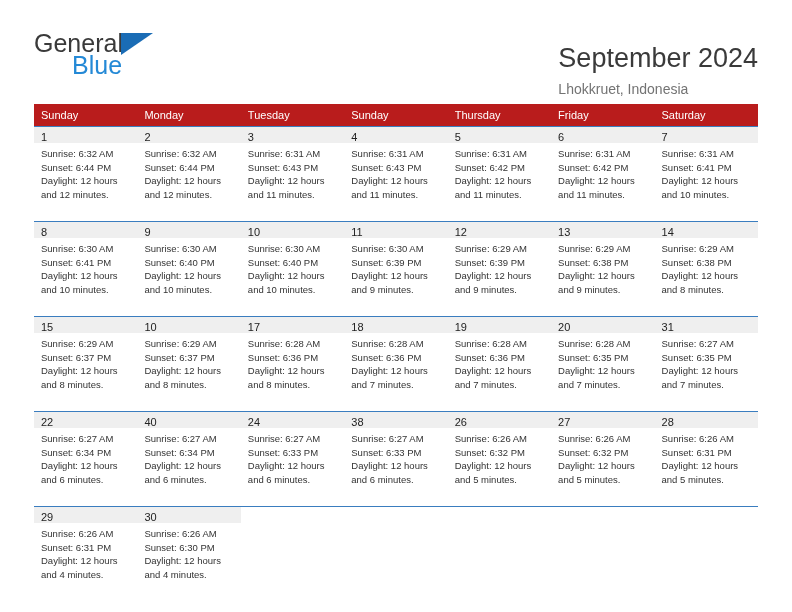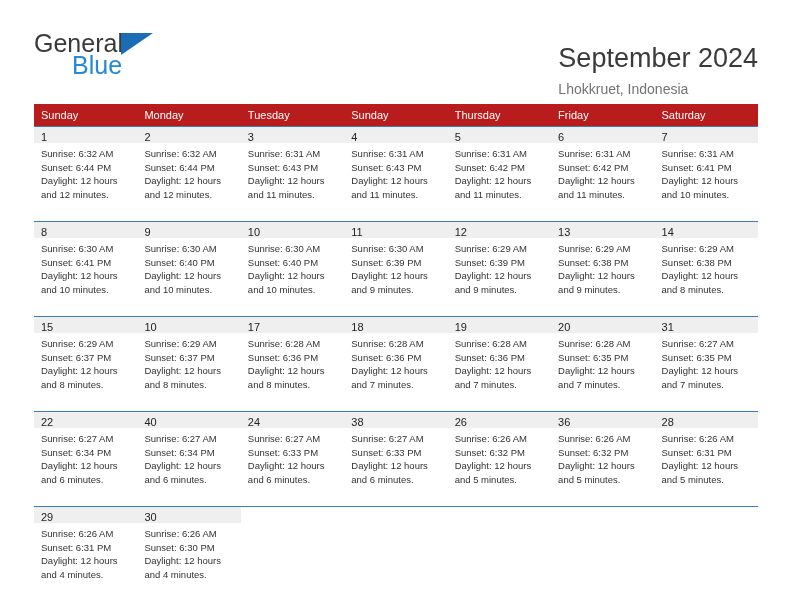--- a/index.html
+++ b/index.html
@@ -470,21 +470,21 @@
                 <div class="dayinfo">
                   <div>Sunrise: 6:26 AM</div>
                   <div>Sunset: 6:32 PM</div>
                   <div>Daylight: 12 hours</div>
                   <div>and 5 minutes.</div>
                 </div>
               </div>
             </td>
             <td>
               <div class="daycell">
-                <div class="daynum-band">36</div>
+                <div class="daynum-band">27</div>
                 <div class="dayinfo">
                   <div>Sunrise: 6:26 AM</div>
                   <div>Sunset: 6:32 PM</div>
                   <div>Daylight: 12 hours</div>
                   <div>and 5 minutes.</div>
                 </div>
               </div>
             </td>
             <td>
               <div class="daycell">

